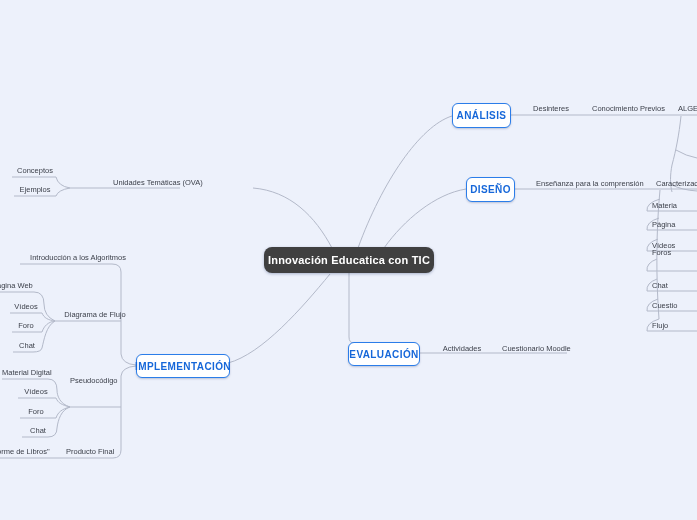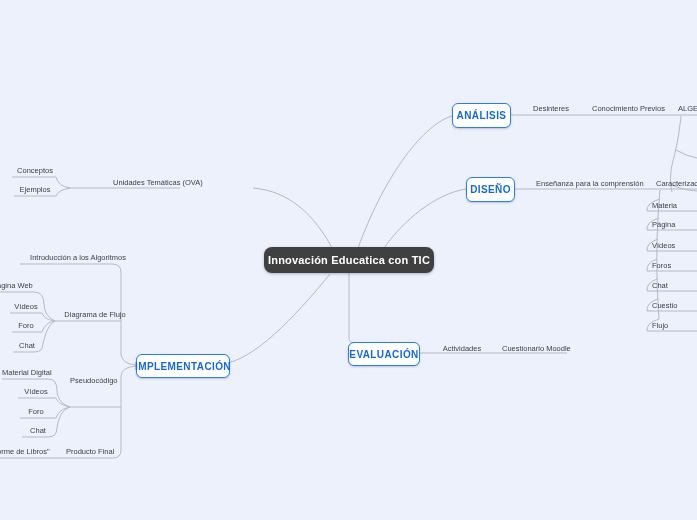--- a/index.html
+++ b/index.html
@@ -99,21 +99,21 @@
 
   <div class="lbl" style="left:532px;top:104px;width:38px;">Desinteres</div>
   <div class="lbl" style="left:592px;top:104px;width:64px;">Conocimiento Previos</div>
   <div class="lbl al" style="left:678px;top:104px;">ALGE</div>
 
   <div class="lbl" style="left:536px;top:179px;width:94px;">Enseñanza para la comprensión</div>
   <div class="lbl al" style="left:656px;top:179px;">Caracterizació</div>
   <div class="lbl al" style="left:652px;top:201px;">Materia</div>
   <div class="lbl al" style="left:652px;top:220px;">Página</div>
   <div class="lbl al" style="left:652px;top:241px;">Vídeos</div>
-  <div class="lbl al" style="left:652px;top:261px;">Foros</div>
+  <div class="lbl al" style="left:652px;top:248px;">Foros</div>
   <div class="lbl al" style="left:652px;top:281px;">Chat</div>
   <div class="lbl al" style="left:652px;top:301px;">Cuestio</div>
   <div class="lbl al" style="left:652px;top:321px;">Flujo</div>
 
   <div class="lbl" style="left:20px;top:253px;width:116px;">Introducción a los Algoritmos</div>
   <div class="lbl" style="left:57px;top:310px;width:76px;">Diagrama de Flujo</div>
   <div class="lbl al" style="left:-8px;top:281px;">Página Web</div>
   <div class="lbl" style="left:10px;top:302px;width:32px;">Vídeos</div>
   <div class="lbl" style="left:12px;top:321px;width:28px;">Foro</div>
   <div class="lbl" style="left:13px;top:341px;width:28px;">Chat</div>

